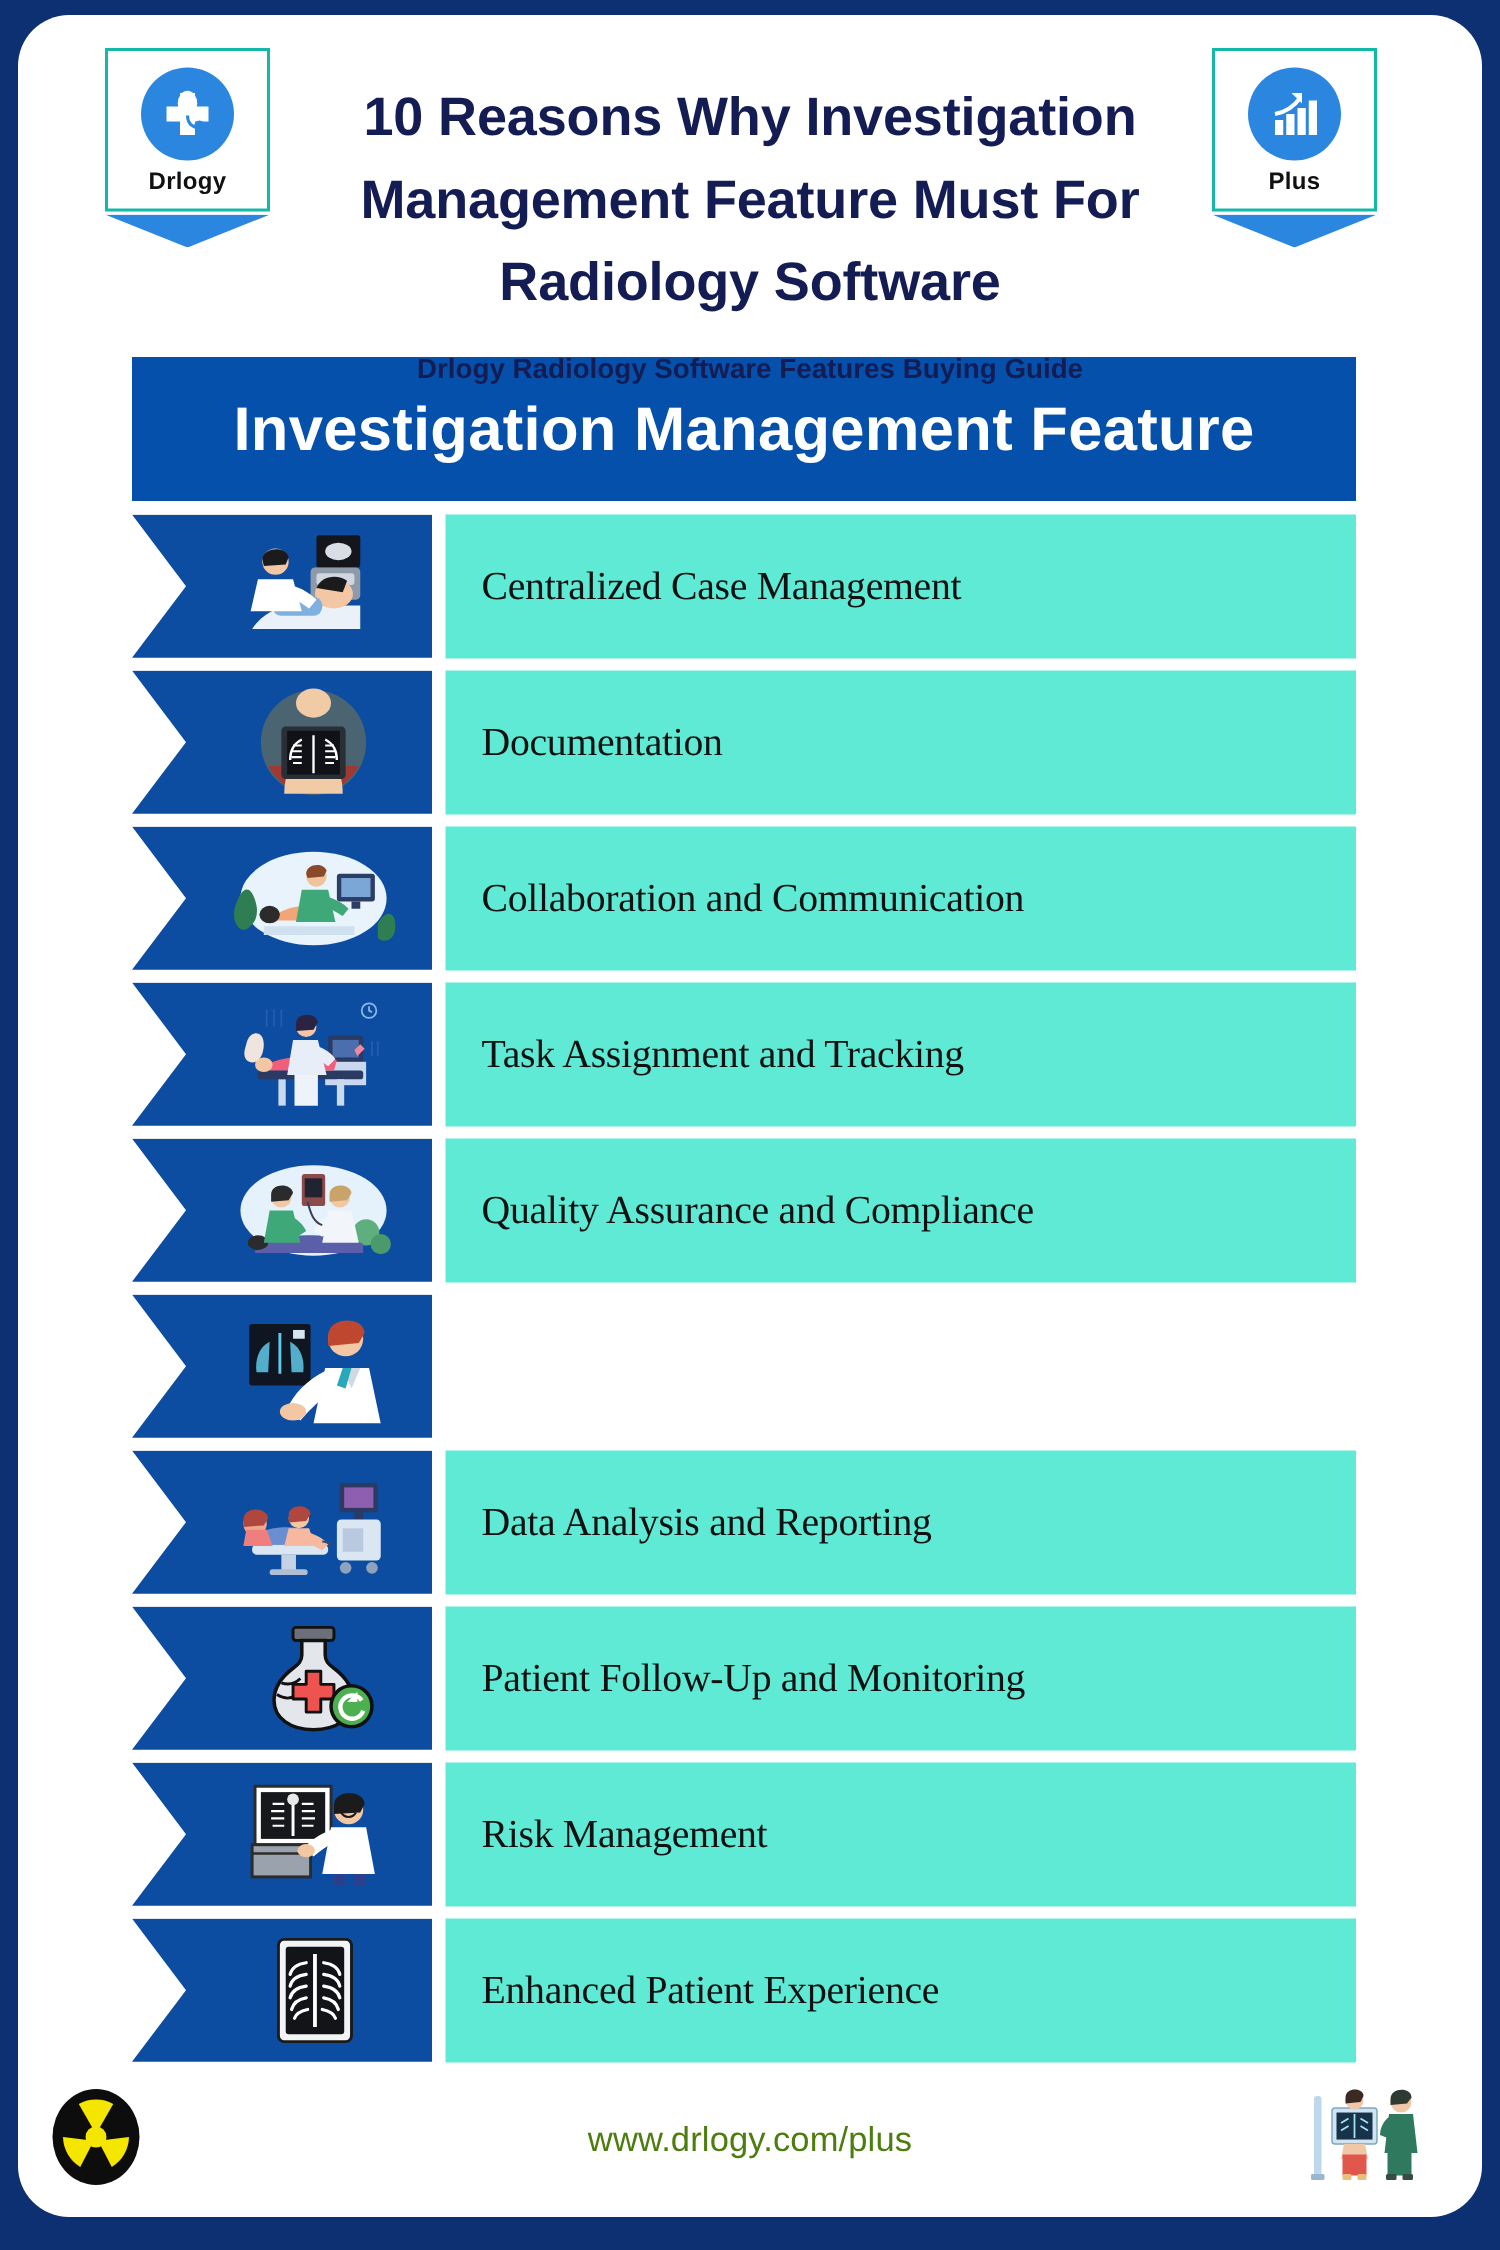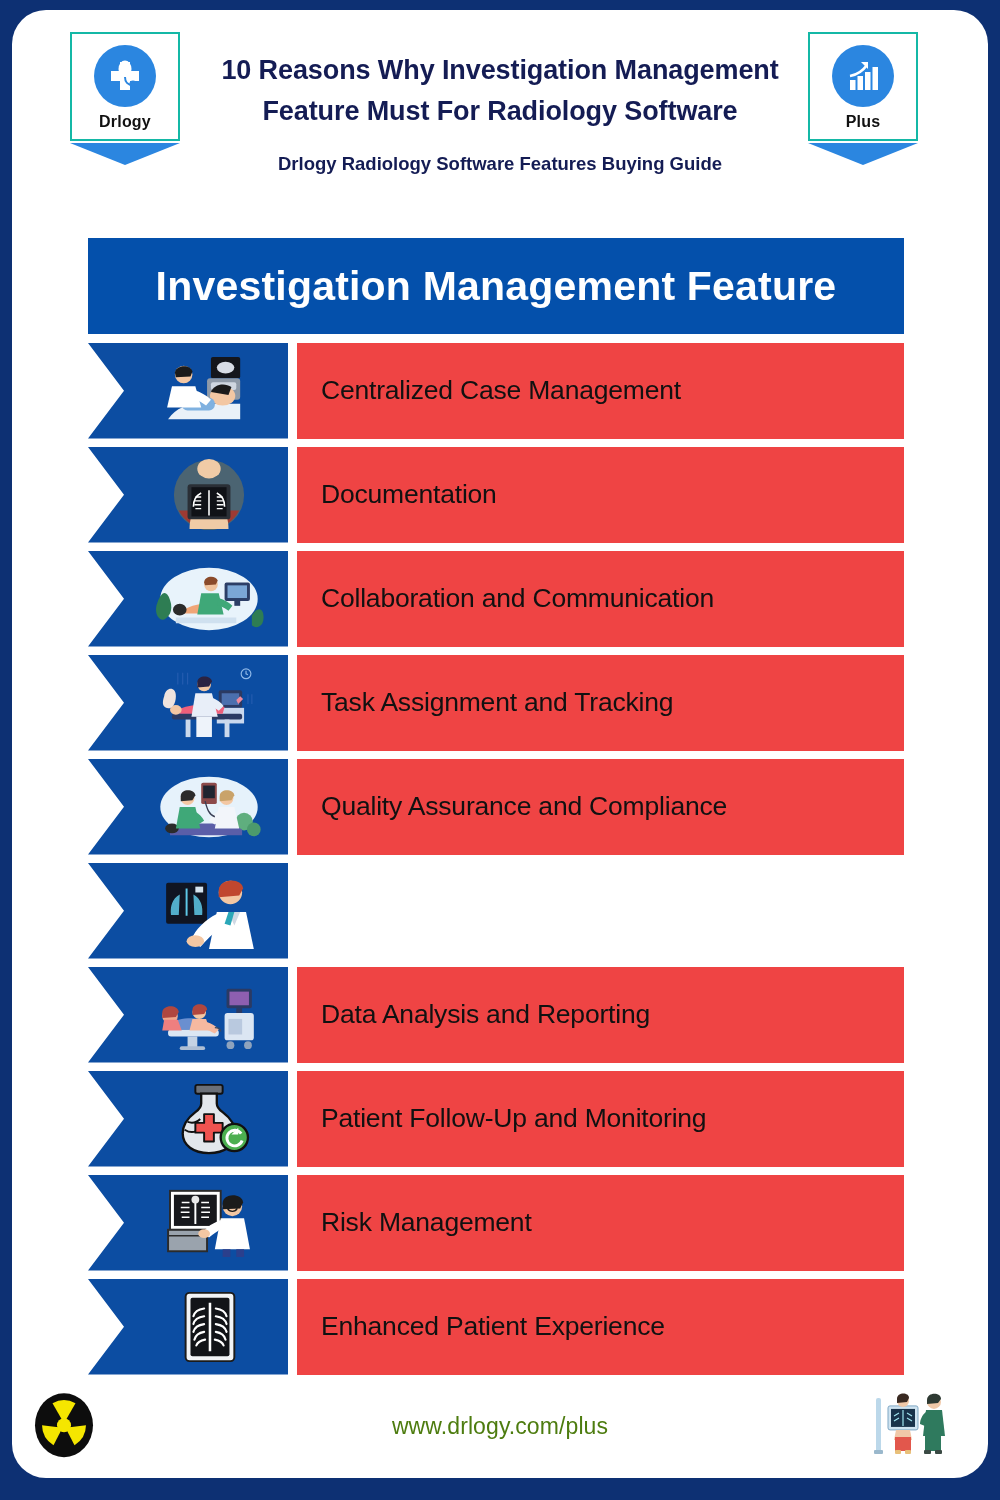--- a/index.html
+++ b/index.html
@@ -68,21 +68,21 @@
     clip-path: polygon(0 0, 100% 0, 50% 100%);
   }
 
   .title-block {
     position: absolute;
     left: 188px; right: 188px;
     top: 40px;
     text-align: center;
   }
   .main-title {
-    font-size: 27px;
+    font-size: 36px;
     font-weight: bold;
     color: #141c54;
     line-height: 1.53;
     letter-spacing: -.1px;
   }
   .sub-title {
     margin-top: 20px;
     font-size: 18.5px;
     font-weight: bold;
     color: #141c54;
@@ -124,24 +124,25 @@
     background: #0c4da2;
     display: flex;
     align-items: center;
     justify-content: center;
     padding-left: 42px;
     clip-path: polygon(0 0, 100% 0, 100% 100%, 0 100%, 36px 50%);
   }
   .row-icon .art { width: 118px; height: 76px; display:block; }
   .row-label {
     flex: 1 1 auto;
-    background: #ef4444;
+    background: #5eead4;
     display: flex;
     align-items: center;
     padding-left: 24px;
+    font-family: Liberation Serif, serif;
   }
   .row-label span {
     font-size: 26.5px;
     color: #111111;
     letter-spacing: -.2px;
   }
 
   
   .footer {
     flex: 0 0 96px;

